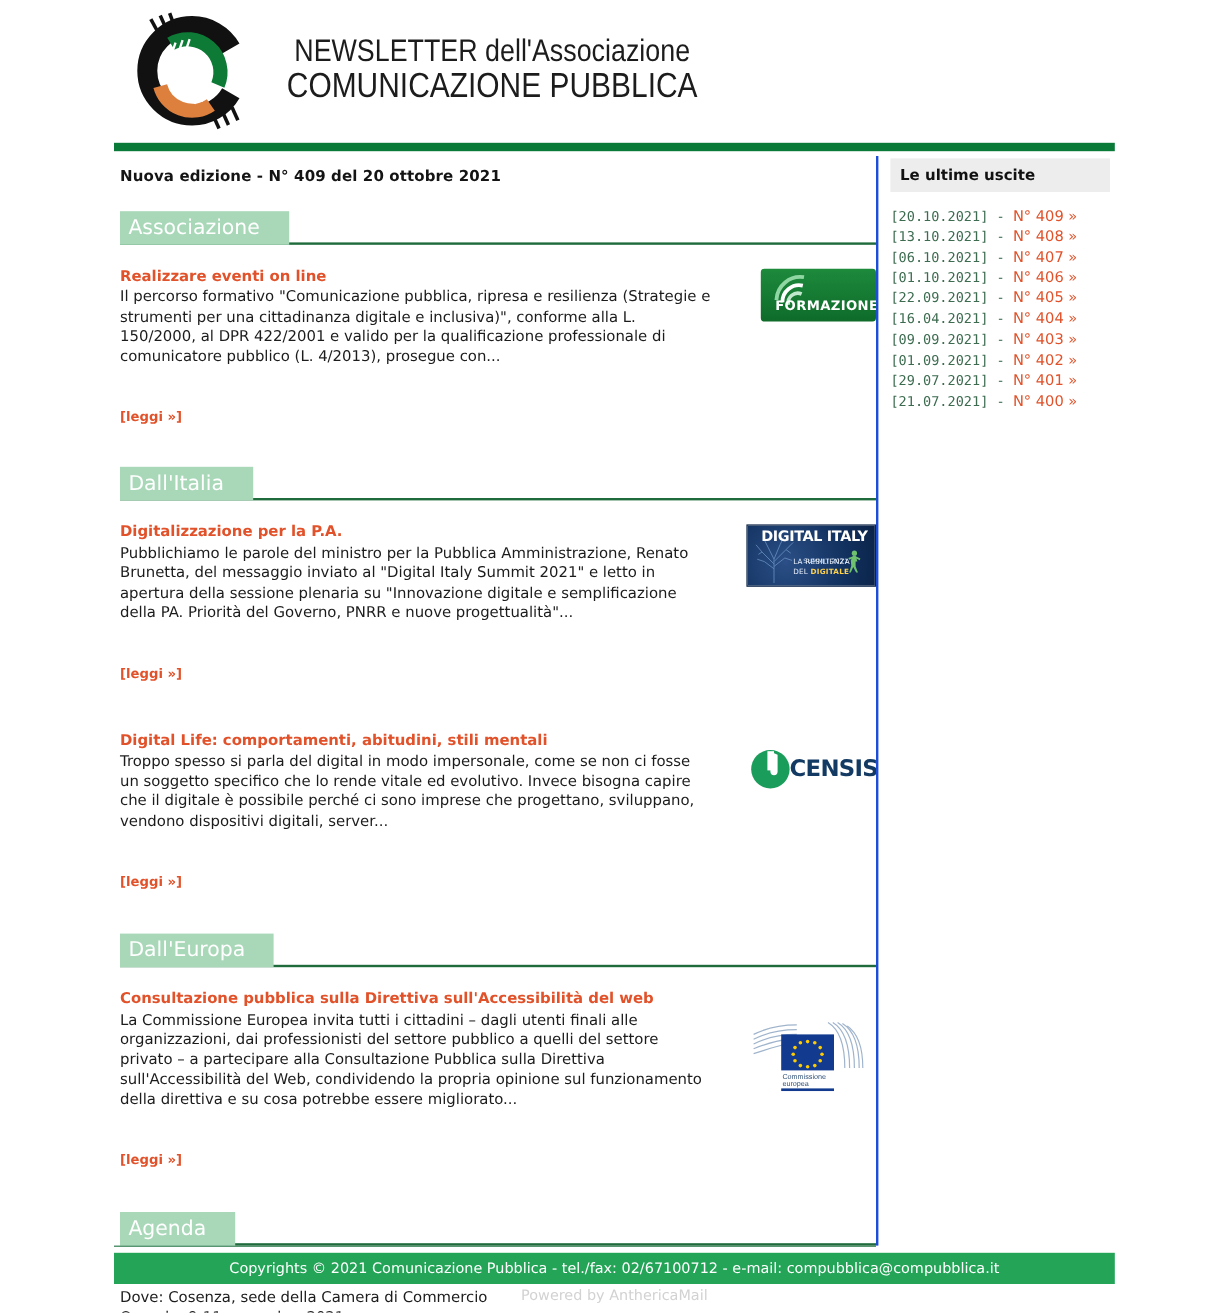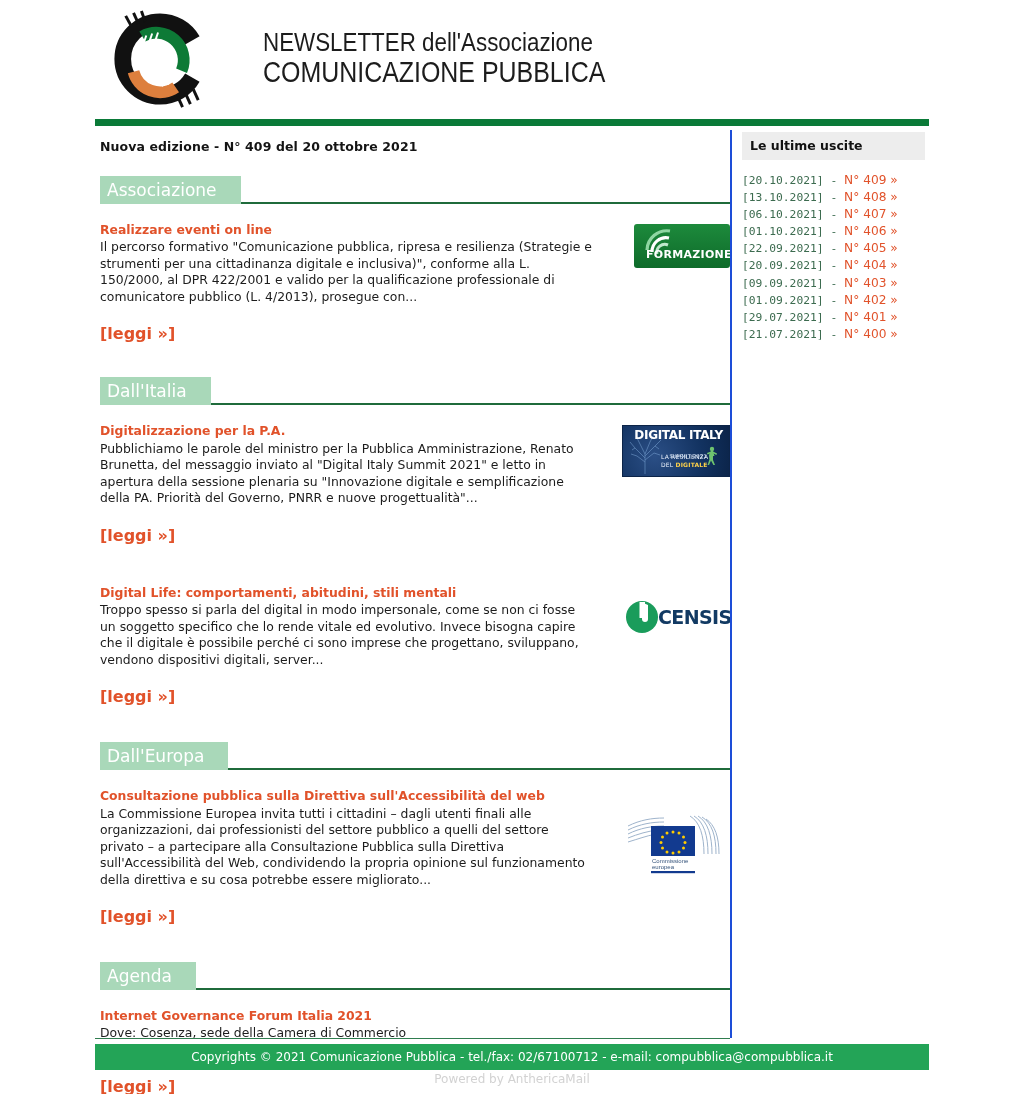--- a/index.html
+++ b/index.html
@@ -47,23 +47,24 @@
   }
   .brand-line {
     font-family: "DejaVu Sans", "Liberation Sans", sans-serif;
     font-weight: bold;
     font-size: 27px;
     letter-spacing: -0.6px;
     line-height: 1.08;
     color: #18181a;
   }
   .newsletter-block {
-    margin-left: 44px;
+    margin-left: 20px;
     flex: none;
     padding-bottom: 4px;
+    text-align: center;
   }
   .nl-line1 {
     font-family: "Liberation Sans", "DejaVu Sans", sans-serif;
     font-size: 26px;
     line-height: 1.18;
     color: #1c1c1c;
     transform: scaleX(0.86);
     transform-origin: left center;
     white-space: nowrap;
   }
@@ -161,23 +162,23 @@
     line-height: 1.32;
     margin-bottom: 1px;
   }
   .art-text {
     font-size: 12.4px;
     line-height: 1.33;
     color: #1c1c1c;
   }
   .art-read {
     color: #e1522a;
-    font-size: 16px;
-    font-weight: bold;
-    margin-top: 19px;
+    font-size: 11px;
+    font-weight: bold;
+    margin-top: 36px;
     display: inline-block;
     cursor: pointer;
   }
   .art-thumb {
     position: absolute;
     right: 0;
     top: 0;
   }
 
   
@@ -597,21 +598,21 @@
         <span class="sb-date">[01.10.2021]</span>
         <span class="sb-dash">-</span>
         <span class="sb-issue">N° 406 »</span>
       </li>
       <li class="sb-item">
         <span class="sb-date">[22.09.2021]</span>
         <span class="sb-dash">-</span>
         <span class="sb-issue">N° 405 »</span>
       </li>
       <li class="sb-item">
-        <span class="sb-date">[20.09.2021]</span>
+        <span class="sb-date">[16.04.2021]</span>
         <span class="sb-dash">-</span>
         <span class="sb-issue">N° 404 »</span>
       </li>
       <li class="sb-item">
         <span class="sb-date">[09.09.2021]</span>
         <span class="sb-dash">-</span>
         <span class="sb-issue">N° 403 »</span>
       </li>
       <li class="sb-item">
         <span class="sb-date">[01.09.2021]</span>

